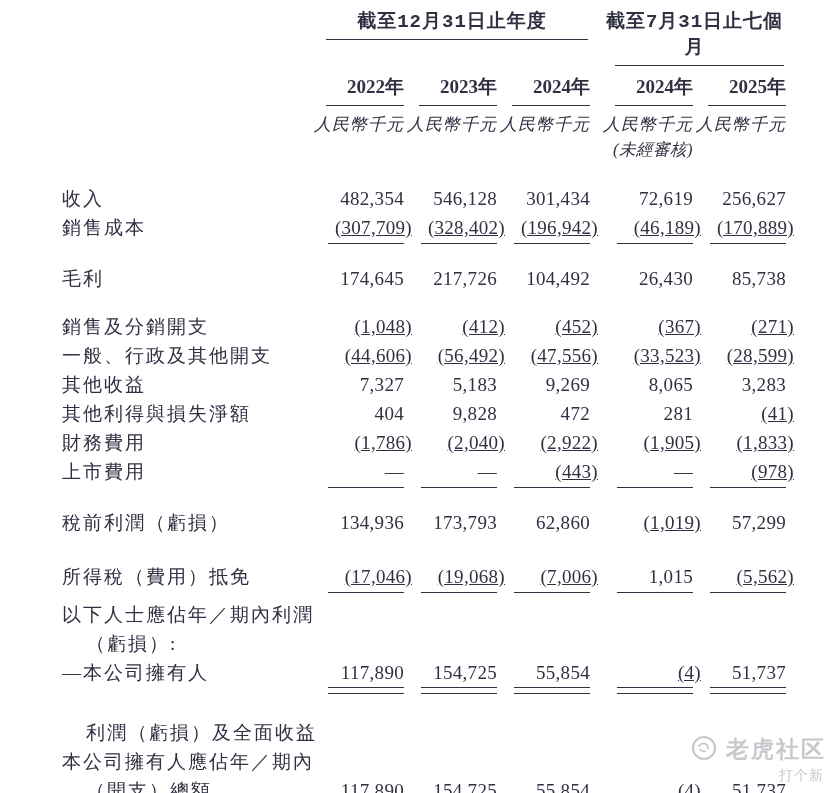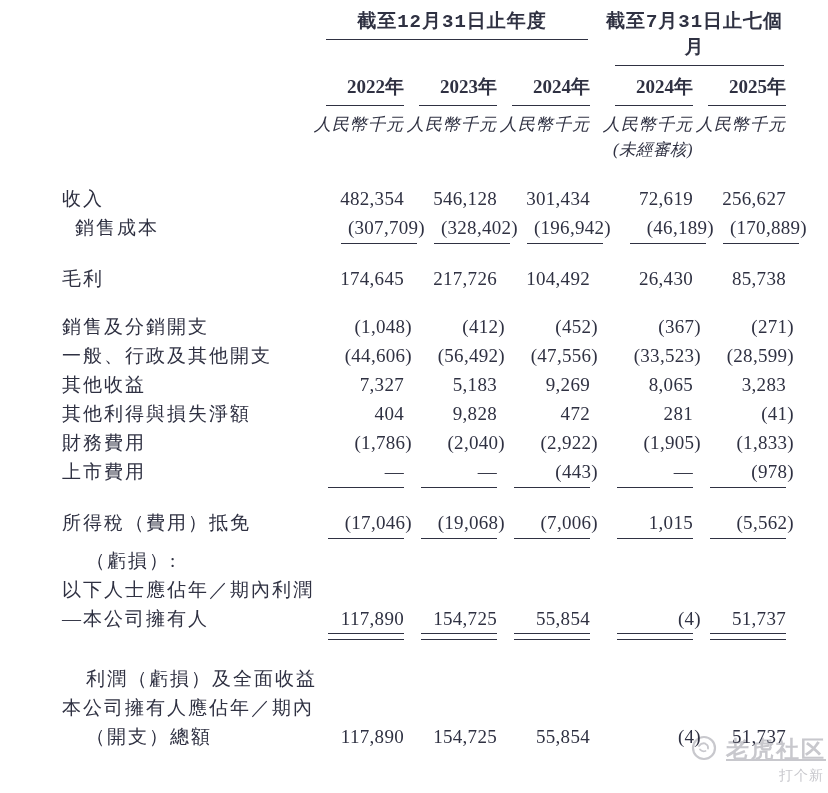--- a/index.html
+++ b/index.html
@@ -32,29 +32,29 @@
   .unit-row .cell { font-style:italic; font-size:17px; letter-spacing:1px; padding:7px 0 2px 0;text-align:center; }
   .unaudited-row .cell { font-style:italic; font-size:16.5px; letter-spacing:0.5px; padding:1px 0 2px 0; height:24px; box-sizing:border-box; }
 
   
   .rows { margin-top:22px; }
   .row { display:flex; line-height:29px; }
   .row .label-col { white-space:nowrap; }
   .row.bold .label-col { font-weight:normal; }
   .label-col.indent { padding-left:24px; width:228px; }
   .val { display:inline-block; letter-spacing:0.3px; }
-  .val.neg { margin-right:-8px; }
+  .val.neg { margin-right:-8px;text-decoration:underline; }
   .rule { position:absolute; right:0; bottom:-2px; width:76px; display:block; }
   .rule.single { border-top:1.4px solid #2f3142; }
   .rule.double { height:5px; border-top:1.5px solid #2f3142; border-bottom:1.5px solid #2f3142; bottom:-7px; }
 
   
   .watermark { position:absolute; right:2px; bottom:8px; z-index:1;
                color:#c8c8cd; text-align:right; font-family:"Liberation Sans","DejaVu Sans",sans-serif; }
-  .wm-line1 { display:flex; align-items:center; justify-content:flex-end; gap:9px;text-decoration:underline; }
+  .wm-line1 { display:flex; align-items:center; justify-content:flex-end; gap:9px; }
   .wm-brand { font-size:23px; font-weight:bold; letter-spacing:2px; }
   .wm-slogan { font-size:14px; letter-spacing:1px; margin-top:2px; padding-right:2px; }
 </style>
 </head>
 <body>
 
 <div class="page">
 
   <div class="watermark">
     <div class="wm-line1">
@@ -112,21 +112,21 @@
 
     <div class="rows" id="rows">
         <div class="row bold">
           <div class="label-col">收入</div>
           <div class="cell c0"><span class="val">482,354</span></div>
           <div class="cell c1"><span class="val">546,128</span></div>
           <div class="cell c2"><span class="val">301,434</span></div>
           <div class="cell c3"><span class="val">72,619</span></div>
           <div class="cell c4"><span class="val">256,627</span></div>
         </div>
-        <div class="row" style="margin-bottom: 22px; margin-left: 13px;">
+        <div class="row" style="margin-bottom: 22px;">
           <div class="label-col">銷售成本</div>
           <div class="cell c0"><span class="val neg">(307,709)</span><i class="rule single"></i></div>
           <div class="cell c1"><span class="val neg">(328,402)</span><i class="rule single"></i></div>
           <div class="cell c2"><span class="val neg">(196,942)</span><i class="rule single"></i></div>
           <div class="cell c3"><span class="val neg">(46,189)</span><i class="rule single"></i></div>
           <div class="cell c4"><span class="val neg">(170,889)</span><i class="rule single"></i></div>
         </div>
         <div class="row bold" style="margin-bottom: 19px;">
           <div class="label-col">毛利</div>
           <div class="cell c0"><span class="val">174,645</span></div>
@@ -176,33 +176,41 @@
           <div class="cell c4"><span class="val neg">(1,833)</span></div>
         </div>
         <div class="row" style="margin-bottom: 22px;">
           <div class="label-col">上市費用</div>
           <div class="cell c0"><span class="val">—</span><i class="rule single"></i></div>
           <div class="cell c1"><span class="val">—</span><i class="rule single"></i></div>
           <div class="cell c2"><span class="val neg">(443)</span><i class="rule single"></i></div>
           <div class="cell c3"><span class="val">—</span><i class="rule single"></i></div>
           <div class="cell c4"><span class="val neg">(978)</span><i class="rule single"></i></div>
         </div>
+        <div class="row bold" style="margin-bottom: 25px;">
+          <div class="label-col">稅前利潤（虧損）</div>
+          <div class="cell c0"><span class="val">134,936</span></div>
+          <div class="cell c1"><span class="val">173,793</span></div>
+          <div class="cell c2"><span class="val">62,860</span></div>
+          <div class="cell c3"><span class="val neg">(1,019)</span></div>
+          <div class="cell c4"><span class="val">57,299</span></div>
+        </div>
         <div class="row" style="margin-bottom: 9px;">
           <div class="label-col">所得稅（費用）抵免</div>
           <div class="cell c0"><span class="val neg">(17,046)</span><i class="rule single"></i></div>
           <div class="cell c1"><span class="val neg">(19,068)</span><i class="rule single"></i></div>
           <div class="cell c2"><span class="val neg">(7,006)</span><i class="rule single"></i></div>
           <div class="cell c3"><span class="val">1,015</span><i class="rule single"></i></div>
           <div class="cell c4"><span class="val neg">(5,562)</span><i class="rule single"></i></div>
         </div>
         <div class="row bold">
+          <div class="label-col">以下人士應佔年／期內利潤</div>
+        </div>
+        <div class="row bold">
           <div class="label-col indent">（虧損）:</div>
-        </div>
-        <div class="row bold">
-          <div class="label-col">以下人士應佔年／期內利潤</div>
         </div>
         <div class="row" style="margin-bottom: 31px;">
           <div class="label-col">—本公司擁有人</div>
           <div class="cell c0"><span class="val">117,890</span><i class="rule double"></i></div>
           <div class="cell c1"><span class="val">154,725</span><i class="rule double"></i></div>
           <div class="cell c2"><span class="val">55,854</span><i class="rule double"></i></div>
           <div class="cell c3"><span class="val neg">(4)</span><i class="rule double"></i></div>
           <div class="cell c4"><span class="val">51,737</span><i class="rule double"></i></div>
         </div>
         <div class="row bold">

